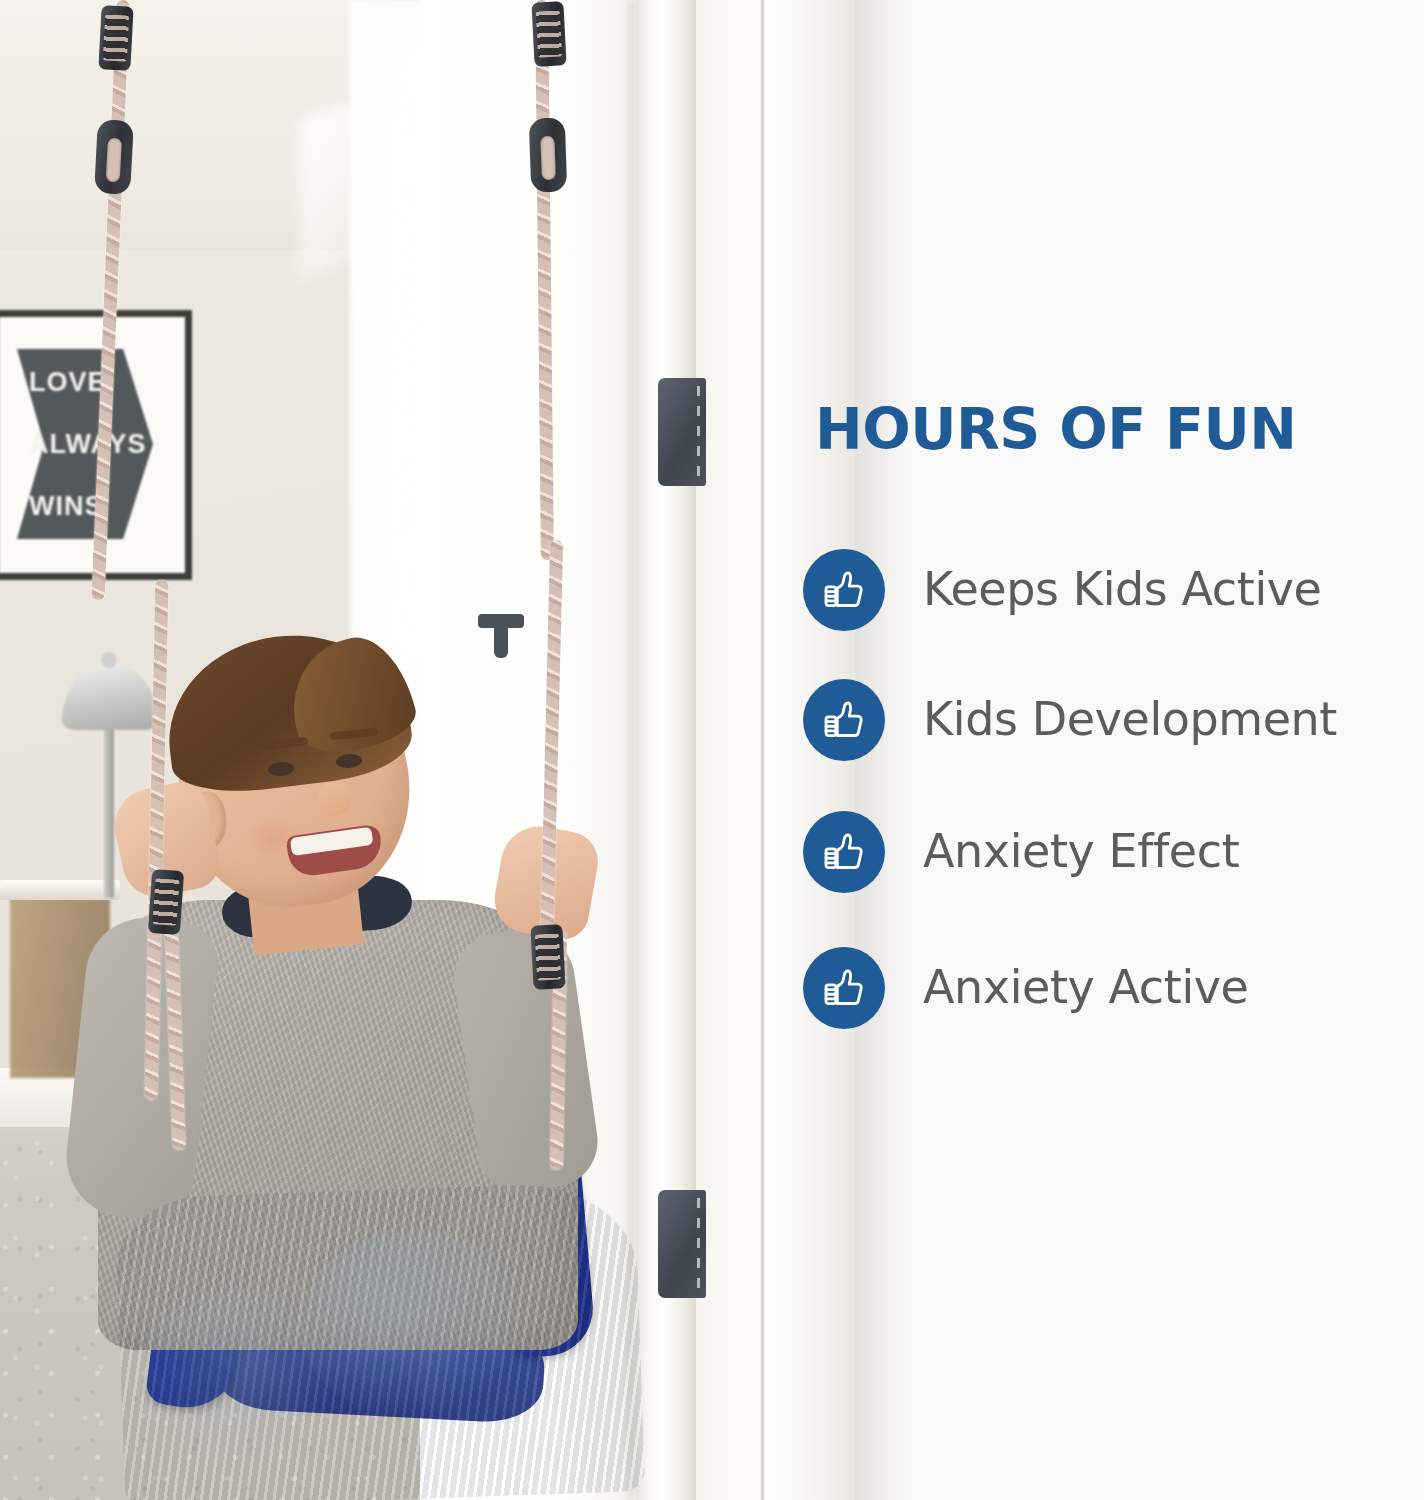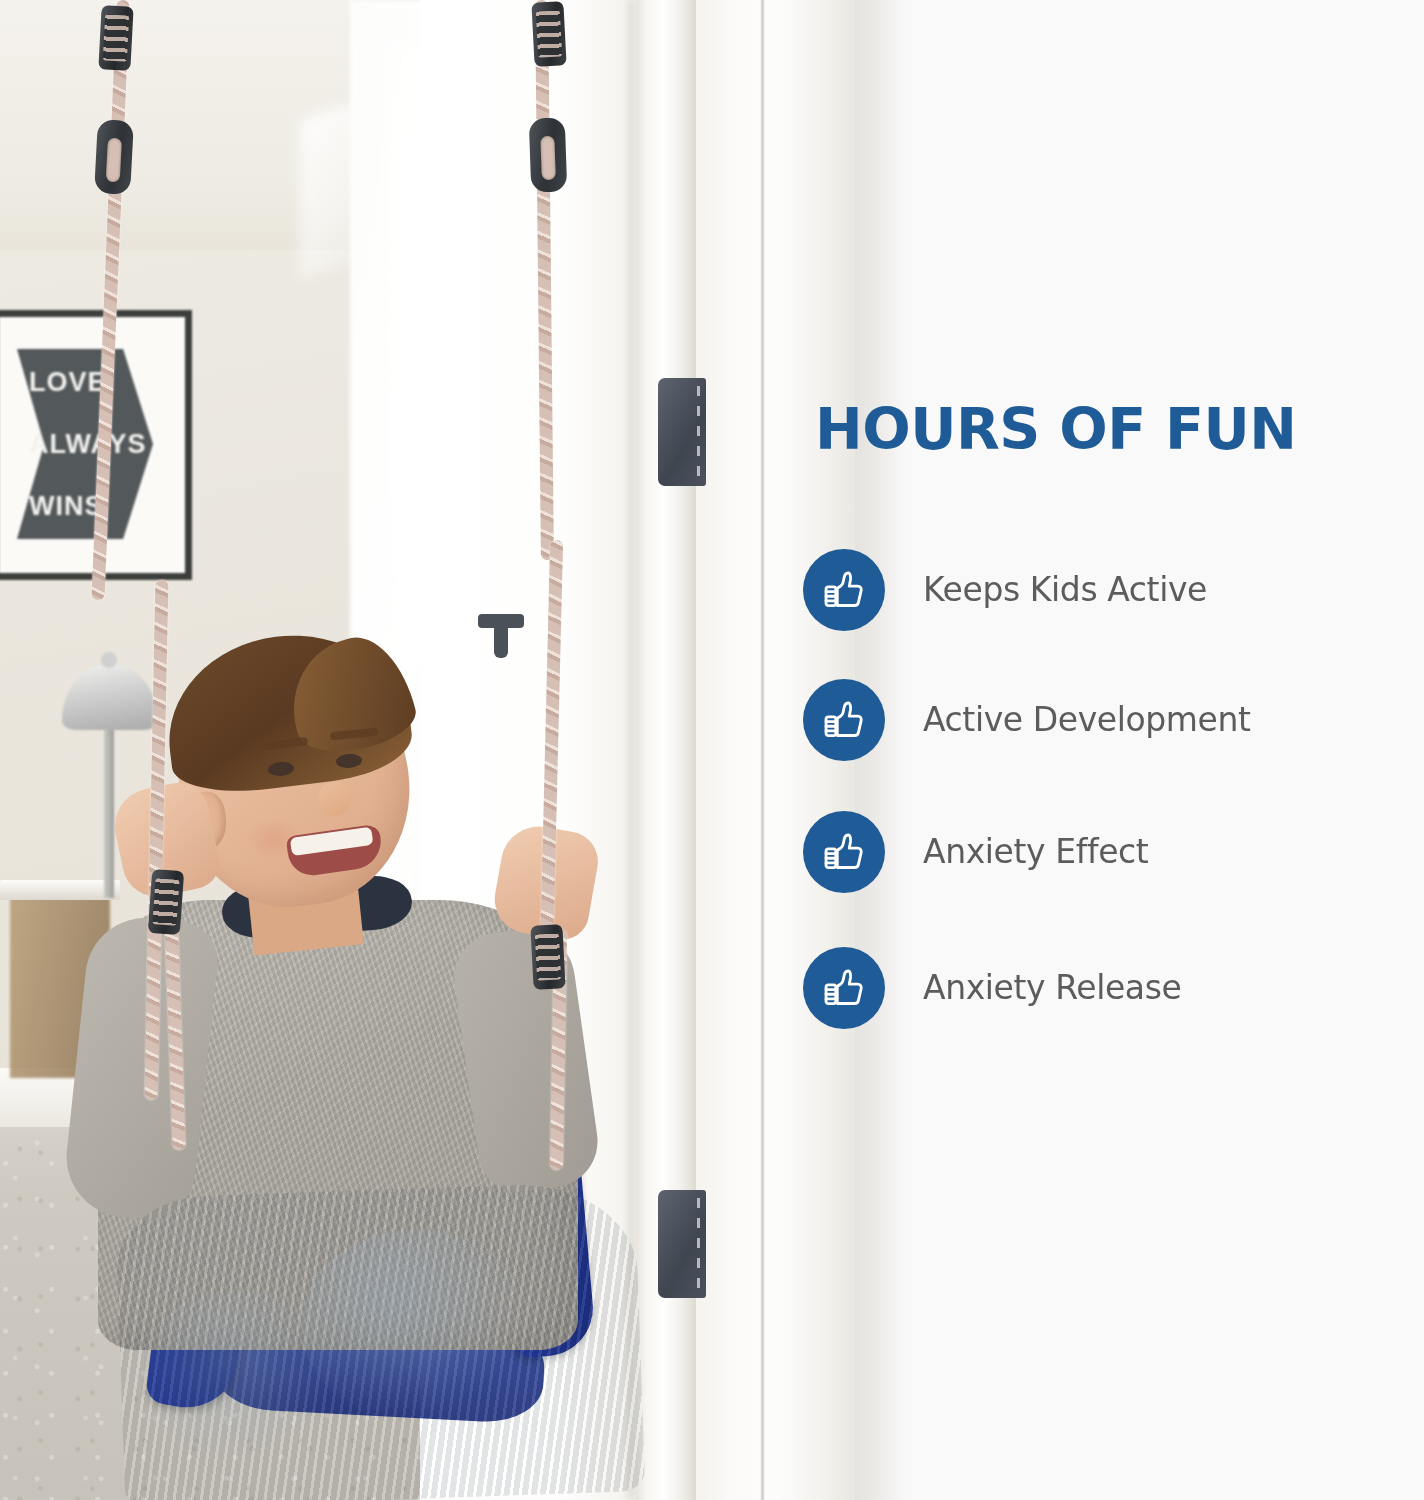--- a/index.html
+++ b/index.html
@@ -392,21 +392,21 @@
   .b3{ margin-top:48px; }
   .b4{ margin-top:52px; }
   .bullet-icon{
     flex:0 0 auto; width:82px; height:82px; border-radius:50%;
     background:#1f5b96;
     display:flex; align-items:center; justify-content:center;
     margin-right:38px;
   }
   .bullet-icon svg{ display:block; }
   .bullet-text{
-    font-size:33px; line-height:1.12; color:#5c5c5c;
+    font-size:46px; line-height:1.12; color:#5c5c5c;
     font-family:"DejaVu Sans", sans-serif;
     letter-spacing:-0.4px;
   }
   .bullet-text .l2{ display:block; }
 </style>
 </head>
 <body>
 
 <div id="stage">
 
@@ -518,21 +518,21 @@
 
       <div class="bullet b2">
         <div class="bullet-icon">
           <svg width="50" height="50" viewBox="0 0 64 64" fill="none" stroke="#ffffff" stroke-width="3.6" stroke-linejoin="round" stroke-linecap="round">
             <path d="M38 10c-3 0-5 2-5.6 5l-1.6 7.5c-.4 2-1.6 3.6-3.3 4.7l-4.1 2.6v22h22.3c2.3 0 4.2-1.5 4.7-3.7l3.6-15.6c.6-2.8-1.5-5.4-4.3-5.4h-11l1.6-8.3c.7-4.6-1.1-8.8-2.3-8.8z"></path>
             <rect x="9" y="28" width="12.5" height="24" rx="3"></rect>
             <path d="M9 34h12.5M9 40h12.5M9 46h12.5"></path>
           </svg>
         </div>
         <div class="bullet-text">
-          <span class="l2">Active Development</span>
+          <span class="l2">Kids Development</span>
         </div>
       </div>
 
       <div class="bullet b3">
         <div class="bullet-icon">
           <svg width="50" height="50" viewBox="0 0 64 64" fill="none" stroke="#ffffff" stroke-width="3.6" stroke-linejoin="round" stroke-linecap="round">
             <path d="M38 10c-3 0-5 2-5.6 5l-1.6 7.5c-.4 2-1.6 3.6-3.3 4.7l-4.1 2.6v22h22.3c2.3 0 4.2-1.5 4.7-3.7l3.6-15.6c.6-2.8-1.5-5.4-4.3-5.4h-11l1.6-8.3c.7-4.6-1.1-8.8-2.3-8.8z"></path>
             <rect x="9" y="28" width="12.5" height="24" rx="3"></rect>
             <path d="M9 34h12.5M9 40h12.5M9 46h12.5"></path>
           </svg>
@@ -544,19 +544,19 @@
 
       <div class="bullet b4">
         <div class="bullet-icon">
           <svg width="50" height="50" viewBox="0 0 64 64" fill="none" stroke="#ffffff" stroke-width="3.6" stroke-linejoin="round" stroke-linecap="round">
             <path d="M38 10c-3 0-5 2-5.6 5l-1.6 7.5c-.4 2-1.6 3.6-3.3 4.7l-4.1 2.6v22h22.3c2.3 0 4.2-1.5 4.7-3.7l3.6-15.6c.6-2.8-1.5-5.4-4.3-5.4h-11l1.6-8.3c.7-4.6-1.1-8.8-2.3-8.8z"></path>
             <rect x="9" y="28" width="12.5" height="24" rx="3"></rect>
             <path d="M9 34h12.5M9 40h12.5M9 46h12.5"></path>
           </svg>
         </div>
         <div class="bullet-text">
-          <span>Anxiety Release</span>
+          <span>Anxiety Active</span>
         </div>
       </div>
 
     </div>
   </div>
 </div>
 
 </body></html>

